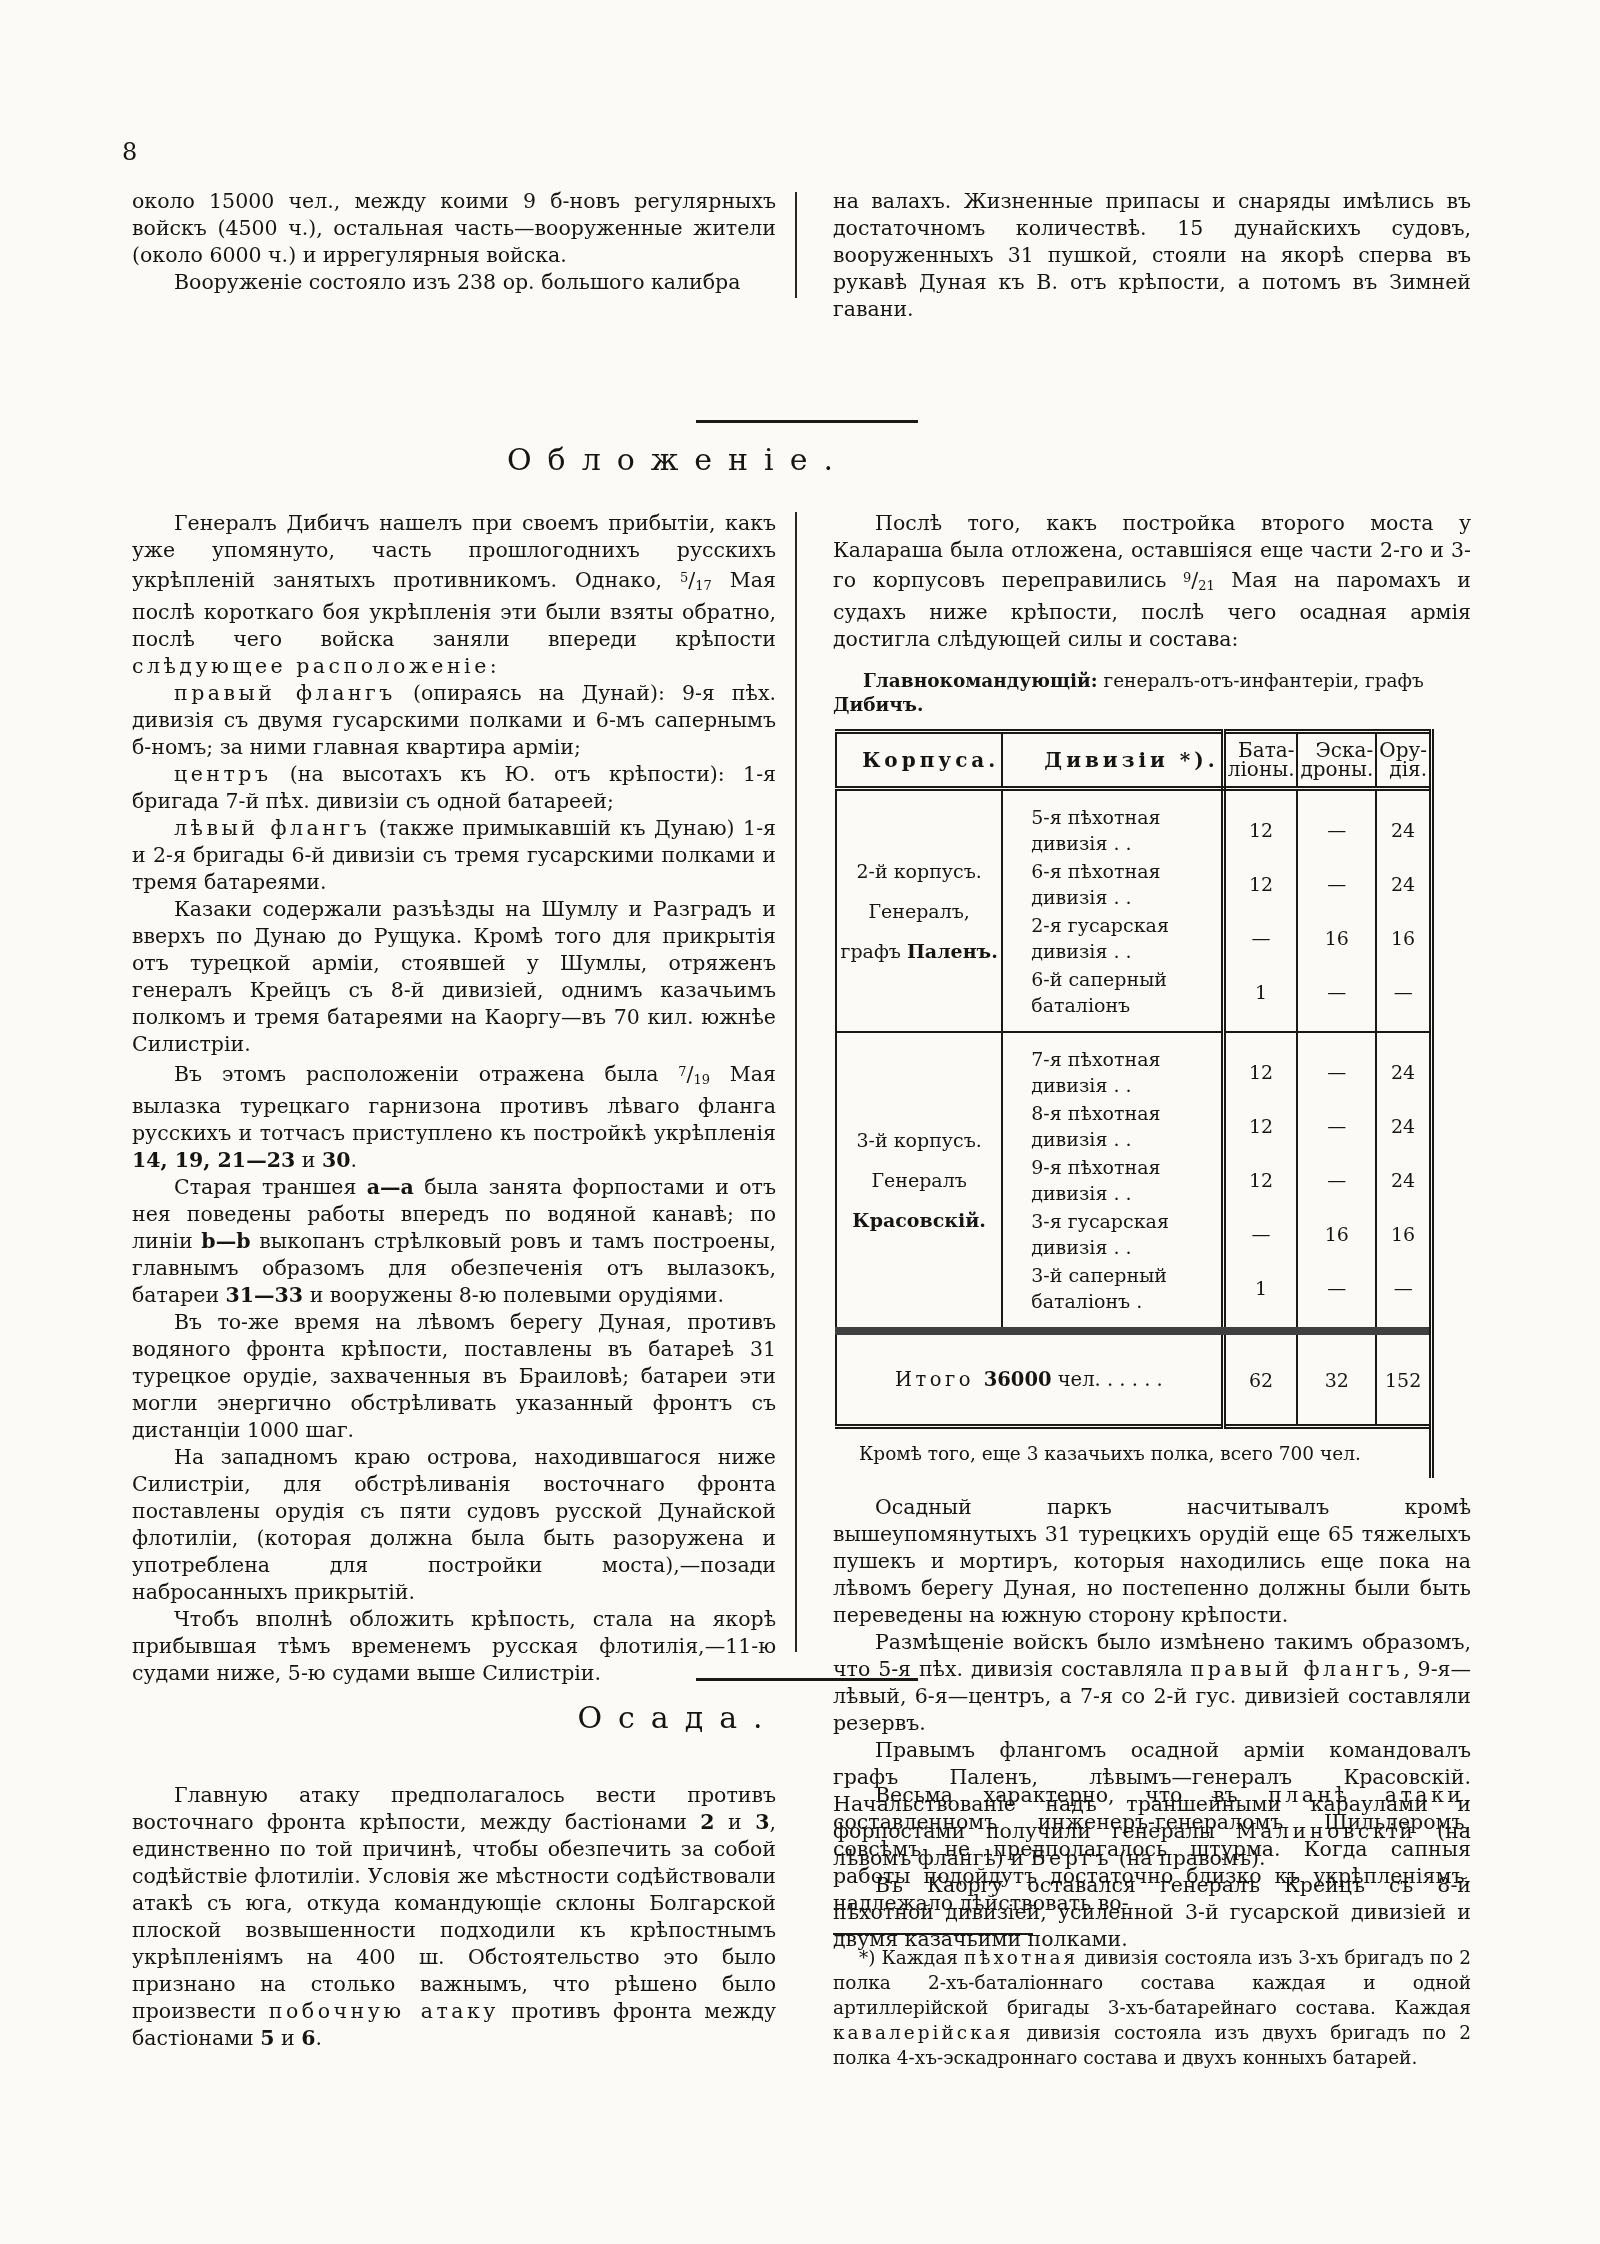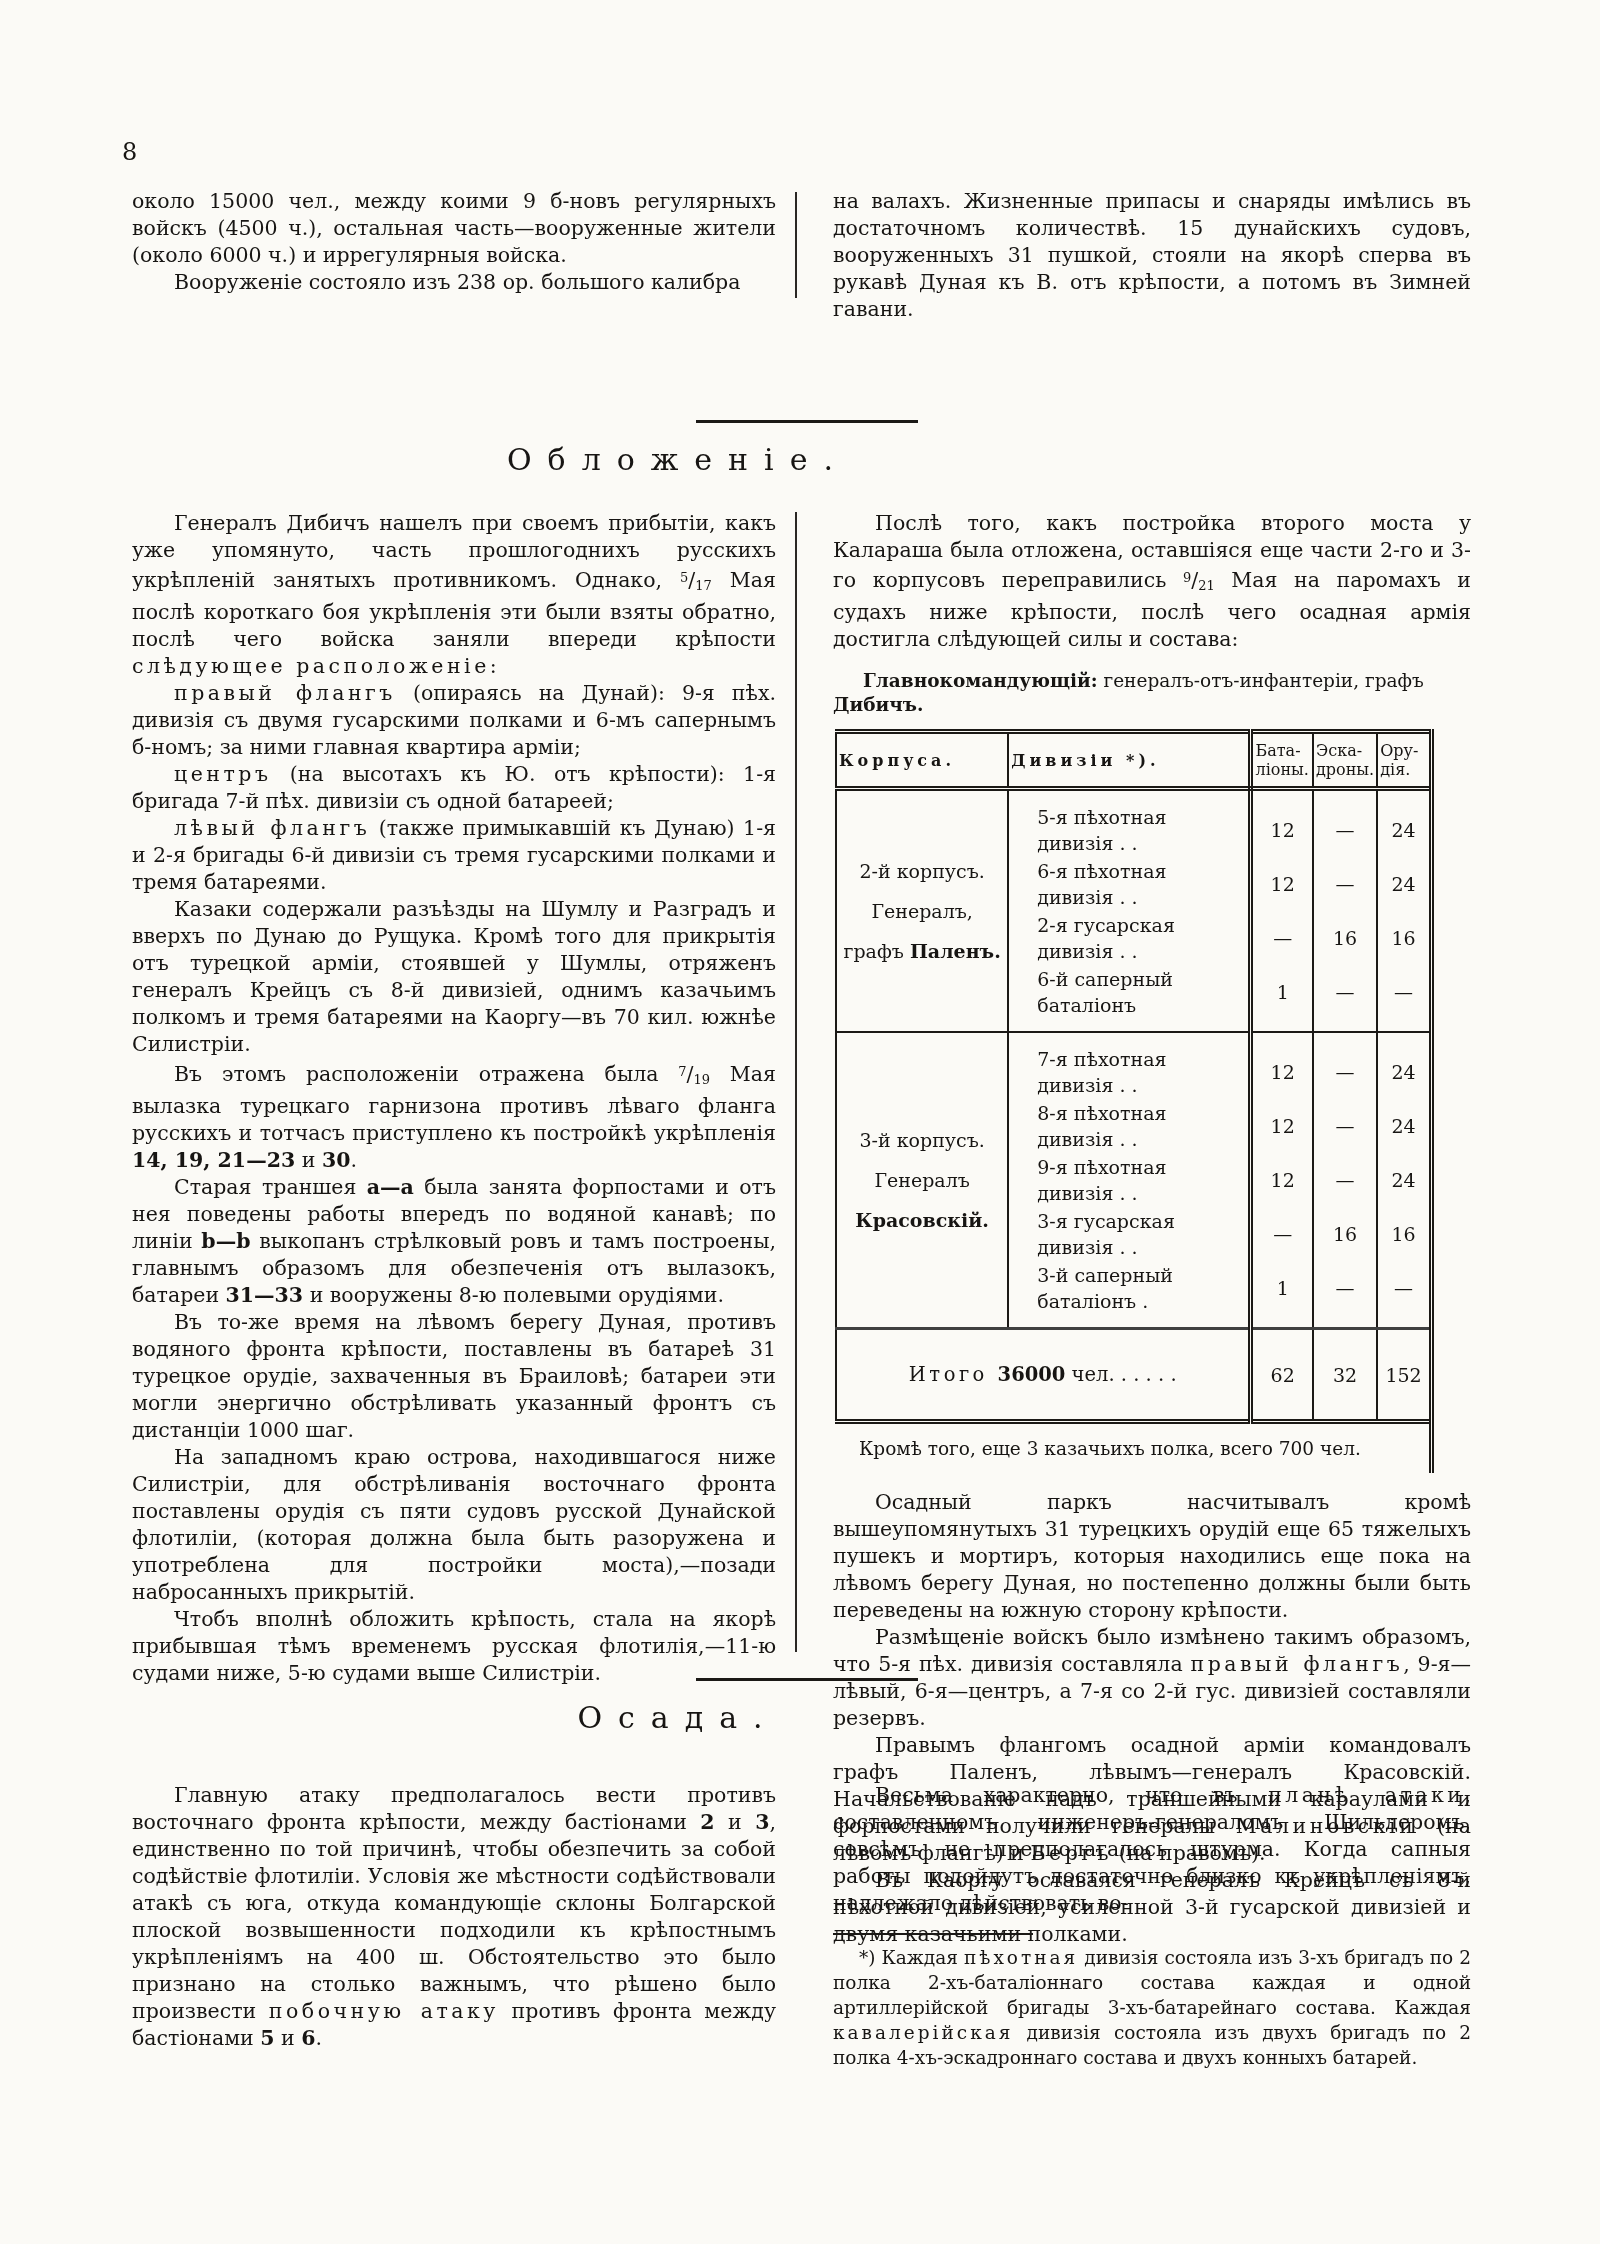--- a/index.html
+++ b/index.html
@@ -42,41 +42,41 @@
   .tblwrap{margin:12px 0 0 2px;width:594px;border-right:5px double #1b1916;}
   table.tbl{
     border-collapse:collapse;width:594px;
     border-top:5px double #1b1916;
     border-bottom:5px double #1b1916;
     border-left:2px solid #1b1916;
     font-size:19px;
   }
   .tbl th{
     border-bottom:5px double #1b1916;
-    vertical-align:middle;padding:7px 2px;font-size:16px;line-height:19px;text-align:left;
+    vertical-align:middle;padding:7px 2px;font-size:20px;line-height:19px;text-align:right;
   }
   .tbl th.h-corps,.tbl th.h-div{font-weight:bold;letter-spacing:4px;}
   .tbl th.num-h{font-weight:normal;white-space:pre-line;}
   .tbl th.h-corps{border-right:2px solid #1b1916;}
   .tbl th.h-div{border-right:5px double #1b1916;}
   .tbl th.h-bat,.tbl th.h-esk{border-right:2px solid #1b1916;}
   .tbl td{vertical-align:middle;}
   .tbl td.corps{
     border-right:2px solid #1b1916;text-align:center;font-size:19px;
   }
   .corps-line{line-height:40px;}
   .tbl td.div-name{
     border-right:5px double #1b1916;padding:1px 6px 1px 28px;line-height:26px;text-align:left;
   }
   .tbl td.num{text-align:center;line-height:26px;padding:1px 2px;}
   .tbl td.num:not(.last-col){border-right:2px solid #1b1916;}
   .tbl td.first{padding-top:13px;}
   .tbl td.last{padding-bottom:13px;}
   .tbl tr.grp-sep td{border-top:2px solid #1b1916;}
-  .tbl .total-row td{border-top:3px solid #404040;padding:31px 2px;}
+  .tbl .total-row td{border-top:8px solid #404040;padding:31px 2px;}
   .tbl td.total-label{border-right:5px double #1b1916;text-align:center;font-size:19.5px;}
   .tblnote{font-size:18.5px;line-height:24px;padding:13px 6px 12px 24px;text-align:left;}
   
   .fnrule{width:200px;height:2px;background:#1b1916;margin:16px 0 10px 0;}
   .footnote{margin:0;font-size:18.5px;line-height:25px;text-indent:26px;text-align:justify;}
   .footnote .sp{letter-spacing:3px;}
 </style>
 </head>
 <body>
 

